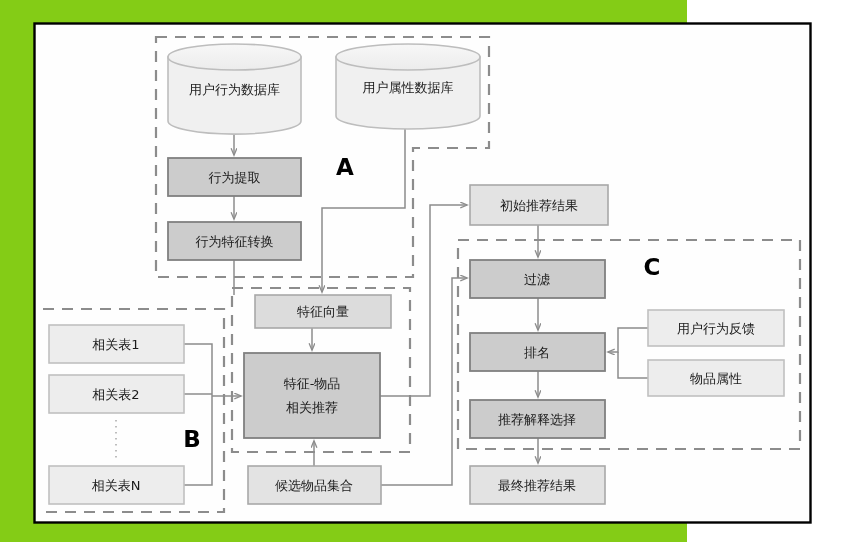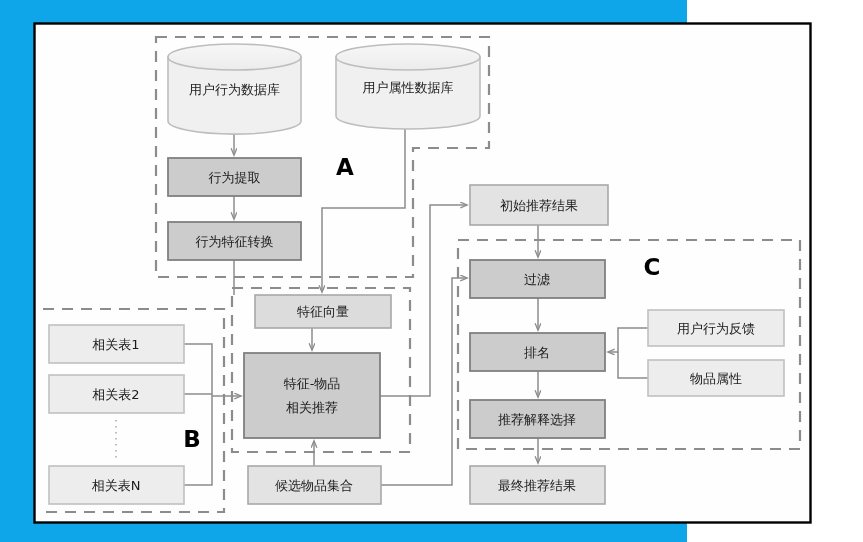--- a/index.html
+++ b/index.html
@@ -1,18 +1,18 @@
 <!DOCTYPE html>
 <html><head>
 <meta charset="utf-8">
 <style>
   html,body{margin:0;padding:0;background:#ffffff;}
   body{width:863px;height:542px;overflow:hidden;
        font-family:"DejaVu Sans","Liberation Sans",sans-serif;}
-  #stage{position:relative;width:687px;height:542px;background:#0ea5e9;}
+  #stage{position:relative;width:687px;height:542px;background:#84cc16;}
   svg{display:block;}
   .nodelabel{font-family:"DejaVu Sans","Liberation Sans",sans-serif;
              font-size:13px;fill:#1a1a1a;text-anchor:middle;dominant-baseline:middle;}
   .grouplabel{font-family:"DejaVu Sans","Liberation Sans",sans-serif;
               font-size:23px;font-weight:bold;fill:#000000;text-anchor:middle;dominant-baseline:middle;}
 </style>
 </head>
 <body>
 
 <div id="stage">

